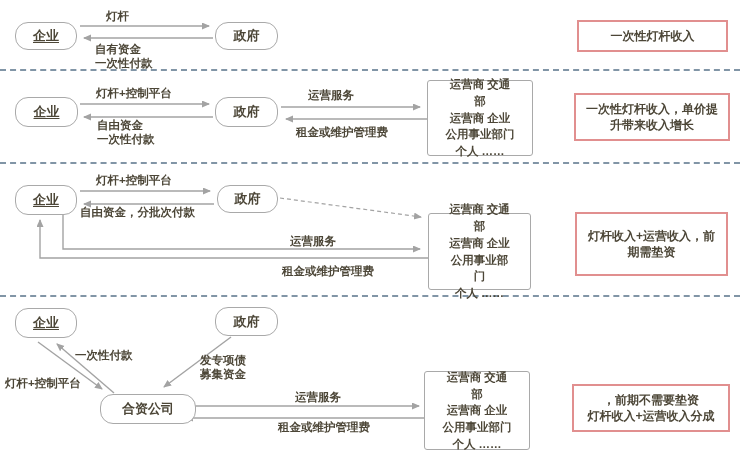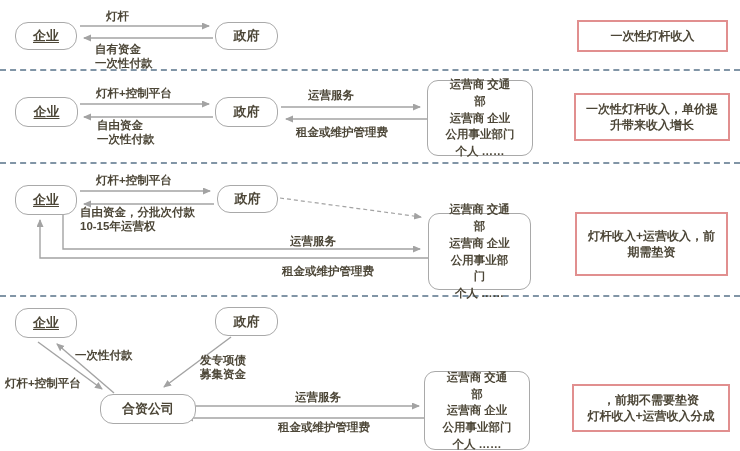--- a/index.html
+++ b/index.html
@@ -8,21 +8,21 @@
     font-family:"Liberation Sans","DejaVu Sans",sans-serif;color:#4c4637;
   }
   svg.wires{position:absolute;left:0;top:0;z-index:1;pointer-events:none;}
   .sep{position:absolute;left:0;width:740px;height:0;border-top:2px dashed #8195a6;z-index:0;}
   .node{
     position:absolute;border:1.6px solid #a9a9a9;border-radius:13px;background:#ffffff;
     display:flex;align-items:center;justify-content:center;
     font-weight:700;font-size:13px;box-sizing:border-box;z-index:2;
   }
   .node .u{text-decoration:underline;text-underline-offset:2px;}
-  .ops{flex-direction:column;border-radius:11px;font-size:11.5px;line-height:1.45;text-align:center;padding:4px 17px;}
+  .ops{flex-direction:column;border-radius:3px;font-size:11.5px;line-height:1.45;text-align:center;padding:4px 17px;}
   .outcome{
     position:absolute;border:2px solid #e18f8f;border-radius:0;background:#ffffff;
     display:flex;flex-direction:column;align-items:center;justify-content:center;
     font-weight:700;font-size:12px;line-height:1.35;text-align:center;
     box-sizing:border-box;z-index:2;padding:2px 6px;
   }
   .lbl{position:absolute;font-weight:700;font-size:11.5px;line-height:1.18;text-align:left;z-index:2;}
 </style>
 </head>
 <body>
@@ -103,21 +103,20 @@
 
   <div class="node" style="left:15px;top:185px;width:62px;height:30px">
     <span class="u">企业</span>
   </div>
   <div class="node" style="left:217px;top:185px;width:61px;height:28px">
     <span>政府</span>
   </div>
   <div class="lbl" style="left:96px;top:174px;width:100px">灯杆+控制平台</div>
   <div class="lbl" style="left:80px;top:206px;width:136px">
     <div>自由资金，分批次付款</div>
-    <div>10-15年运营权</div>
   </div>
   <div class="lbl" style="left:290px;top:235px;width:100px">运营服务</div>
   <div class="lbl" style="left:282px;top:265px;width:110px">租金或维护管理费</div>
   <div class="node ops" style="left:428px;top:213px;width:103px;height:77px">
     <div>运营商 交通部</div>
     <div>运营商 企业</div>
     <div>公用事业部门</div>
     <div>个人 ……</div>
   </div>
   <div class="outcome" style="left:575px;top:212px;width:153px;height:64px">

